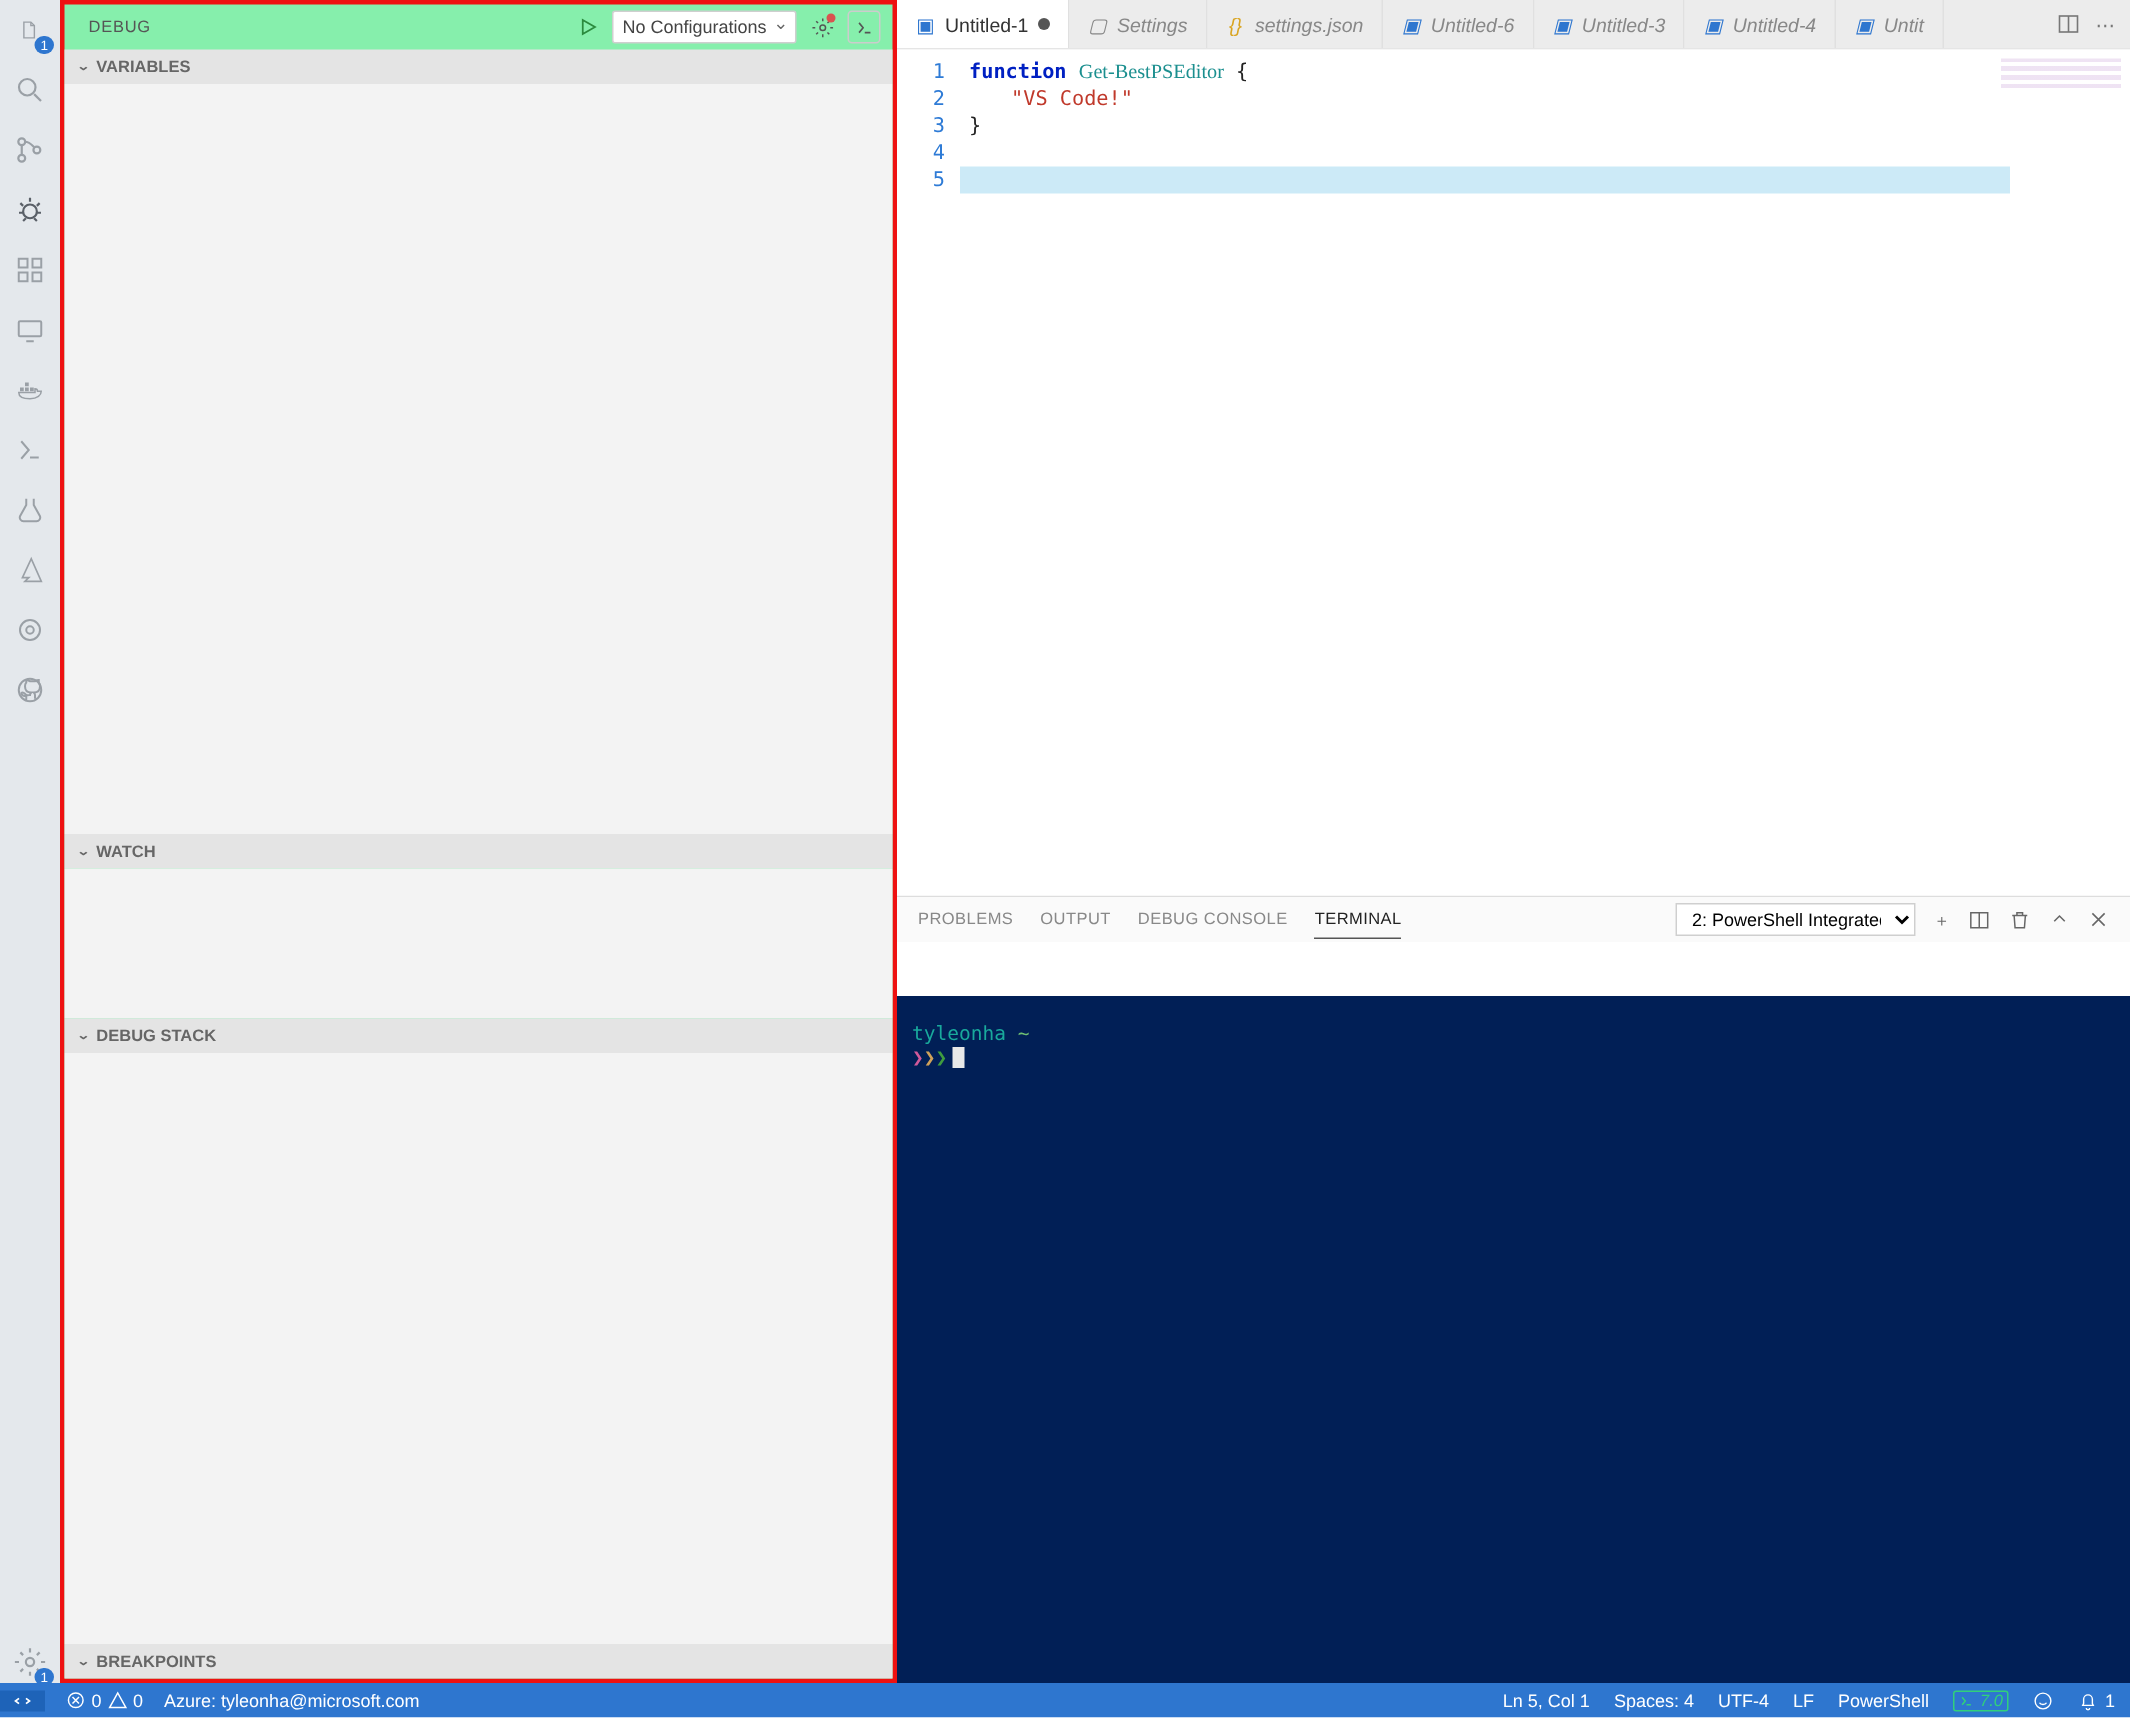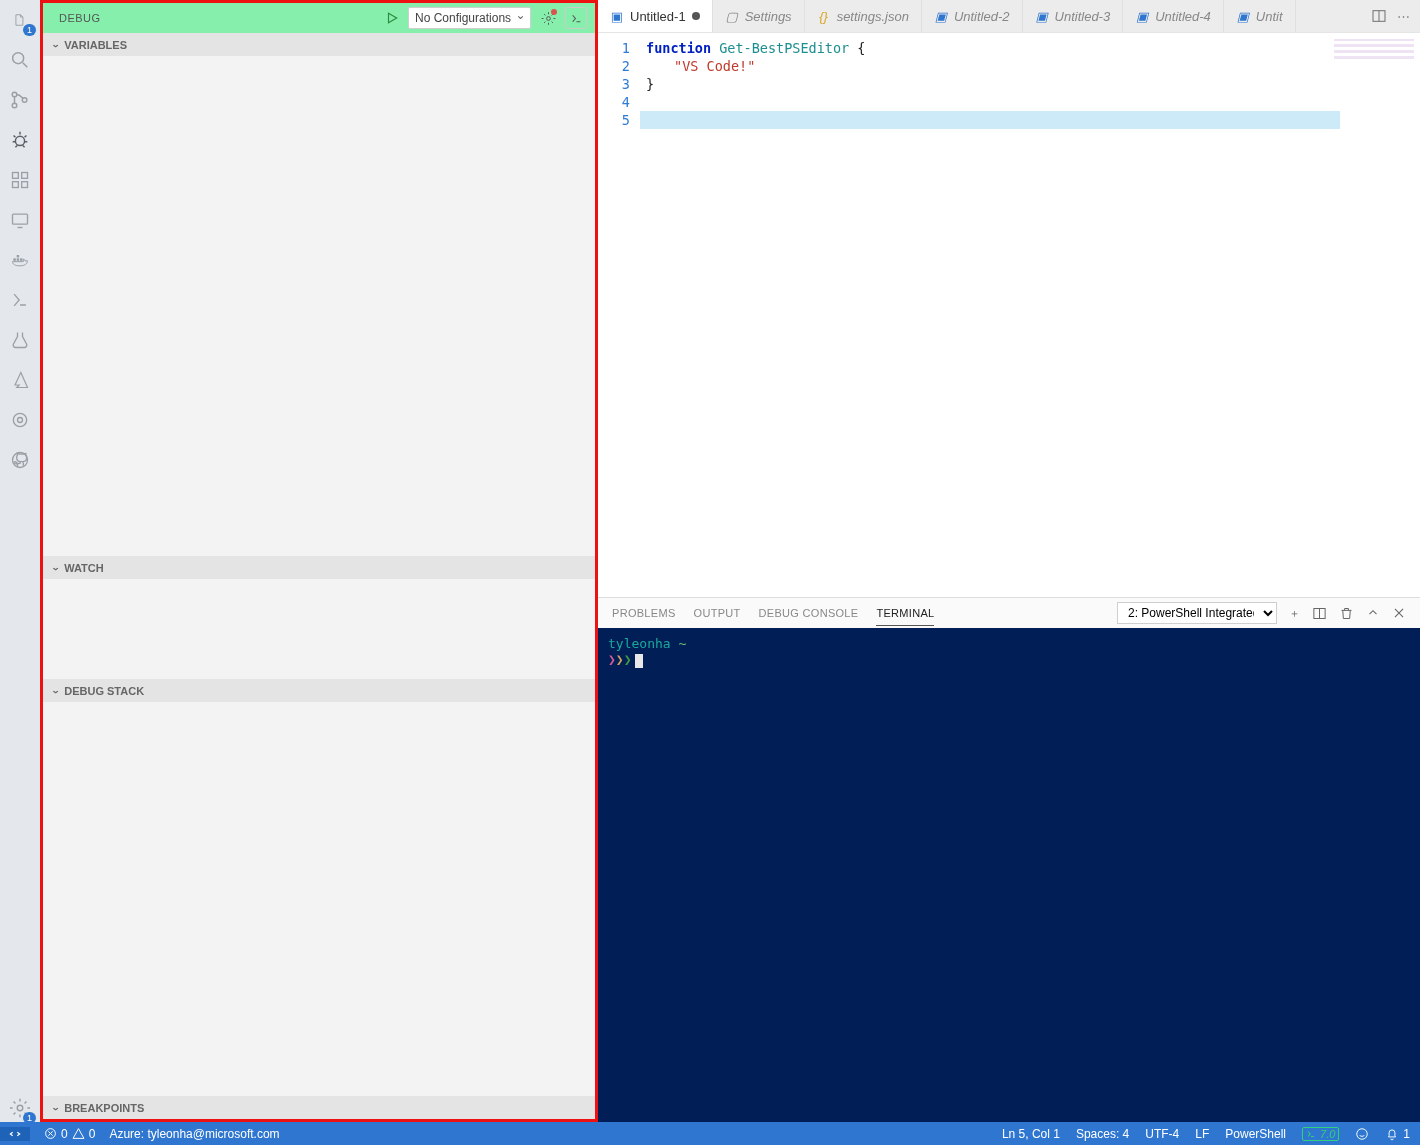--- a/index.html
+++ b/index.html
@@ -39,30 +39,30 @@
   .tab.active { background:#fff; color:#333; font-style:normal;}
   .tab .dirty { width:8px; height:8px; border-radius:50%; background:#555; }
   .tab-icon { width:14px; height:14px; display:flex; align-items:center;justify-content:center;}
   .tabs-actions { margin-left:auto; display:flex; align-items:center; gap:10px; padding:0 10px; color:#777;}
   .tabs-actions .ico { cursor:pointer; }
 
   .code-area { flex:1; display:flex; background:#fff; overflow:hidden; font-family: Menlo, Consolas, monospace; font-size:13.5px; position:relative;}
   .gutter { width:42px; text-align:right; color:#2e7bd6; padding:6px 10px 0 0; line-height:18px; user-select:none;}
   .code-lines { flex:1; padding:6px 0 0 6px; line-height:18px; position:relative;}
   .hl { position:absolute; left:0; top:78px; height:18px; width:700px; background:#b1dff2; opacity:.65;}
-  .tok-kw{color:#0020c2;font-weight:bold;} .tok-fn{color:#1b8f8f;} .tok-str{color:#c0392b;} .tok-plain{color:#222;}
+  .tok-kw{color:#0020c2;font-weight:bold;} .tok-fn{color:#1b8f8f;font-family:Liberation Serif, serif;} .tok-str{color:#c0392b;} .tok-plain{color:#222;}
   .minimap { position:absolute; top:6px; right:6px; width:80px; height:20px; opacity:.3; background:repeating-linear-gradient(0deg,#c9a2d8 0 3px,transparent 3px 6px); }
 
-  .panel { height:525px; display:flex; flex-direction:column; border-top:1px solid #ddd;}
+  .panel { height:525px; display:flex; flex-direction:column; border-top:1px solid #ddd;gap:36px;}
   .panel-tabs { height:30px; display:flex; align-items:center; gap:18px; padding:0 14px; font-size:11px; color:#888; background:#fafafa;}
   .panel-tabs .pt { cursor:pointer; letter-spacing:.3px;}
   .panel-tabs .pt.active { color:#222; border-bottom:1px solid #555; padding-bottom:6px; margin-bottom:-7px;text-align:center;}
   .panel-tabs .right { margin-left:auto; display:flex; align-items:center; gap:12px; color:#666;}
   .term-select { border:1px solid #cfcfcf; font-size:12px; height:22px; padding:0 6px; width:160px; background:#fff;}
-  .panel-body { flex:1; background:#011f56; color:#cfd8dc; font-family:Menlo,Consolas,monospace; font-size:13px; padding:8px 10px; line-height:16px;}
+  .panel-body { flex:1; background:#011f56; color:#cfd8dc; font-family:Menlo,Consolas,monospace; font-size:13px; padding:18px 10px; line-height:16px;}
   .prompt-user{color:#19a99c;} .prompt-tilde{color:#6fbf73;}
   .pr1{color:#d05a9a;} .pr2{color:#d0a25a;} .pr3{color:#3f9b3f;}
   .cursor-block{display:inline-block;width:8px;height:14px;background:#e8e8e8;vertical-align:middle;margin-left:4px;}
 
   .status { height:23px; background:#2e76cf; color:#fff; display:flex; align-items:center; font-size:12px; padding:0 10px; gap:14px;}
   .status .left { display:flex; align-items:center; gap:14px;}
   .status .right { margin-left:auto; display:flex; align-items:center; gap:16px;}
   .status .seg { display:flex; align-items:center; gap:4px; cursor:pointer;}
   .status .remote { background:#1e63b8; height:100%; display:flex; align-items:center; padding:0 8px; margin-left:-10px;}
   .ps-badge { border:1px solid #31d07b; color:#31d07b; font-size:11px; padding:0 3px; border-radius:2px; display:flex; align-items:center; gap:2px;font-style:italic;}
@@ -223,21 +223,21 @@
         <div class="tab">
           <span class="tab-icon">▢</span>
           <span>Settings</span>
         </div>
         <div class="tab">
           <span class="tab-icon" style="color:#d9a420">{}</span>
           <span>settings.json</span>
         </div>
         <div class="tab">
           <span class="tab-icon" style="color:#2e76cf">▣</span>
-          <span>Untitled-2</span>
+          <span>Untitled-6</span>
         </div>
         <div class="tab">
           <span class="tab-icon" style="color:#2e76cf">▣</span>
           <span>Untitled-3</span>
         </div>
         <div class="tab">
           <span class="tab-icon" style="color:#2e76cf">▣</span>
           <span>Untitled-4</span>
         </div>
         <div class="tab">

